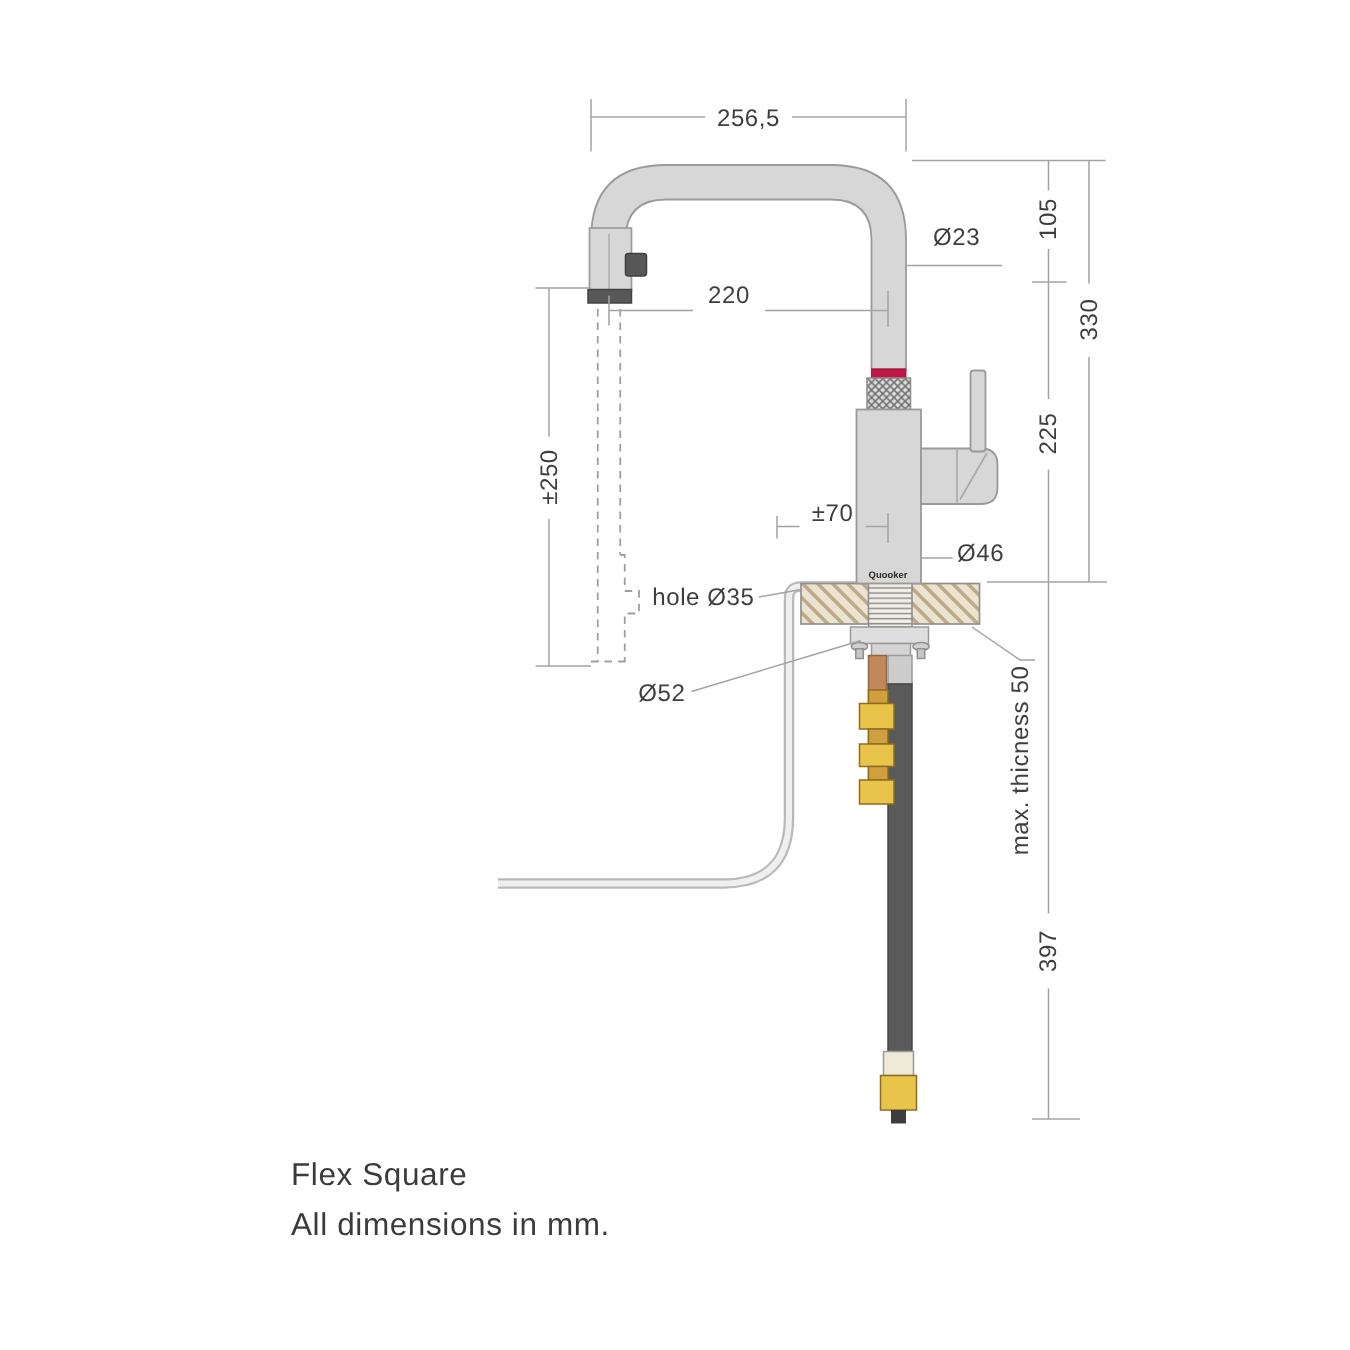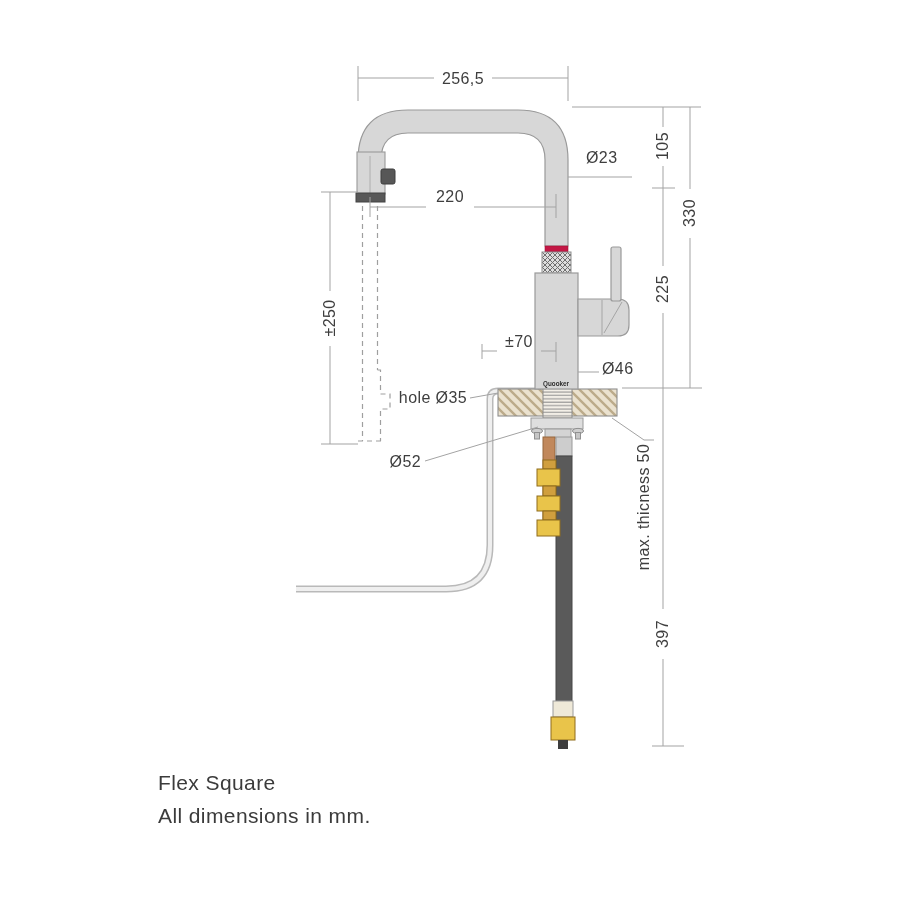--- a/index.html
+++ b/index.html
@@ -7,20 +7,21 @@
     padding: 0;
     background: #ffffff;
     font-family: "Liberation Sans", "DejaVu Sans", sans-serif;
   }
   .canvas {
     position: relative;
     width: 756px;
     height: 900px;
     background: #ffffff;
     overflow: hidden;
+    padding-left: 36px;
   }
   svg { display: block; }
   text {
     fill: #3e3e3e;
     font-family: "Liberation Sans", "DejaVu Sans", sans-serif;
     letter-spacing: 0.4px;
   }
   .dim-label { font-size: 16px; }
   .title-label { font-size: 21px; fill: #3b3b3b; }
   .logo-label { font-size: 6.3px; font-weight: 700; fill: #2a2a2a; letter-spacing: 0; }

